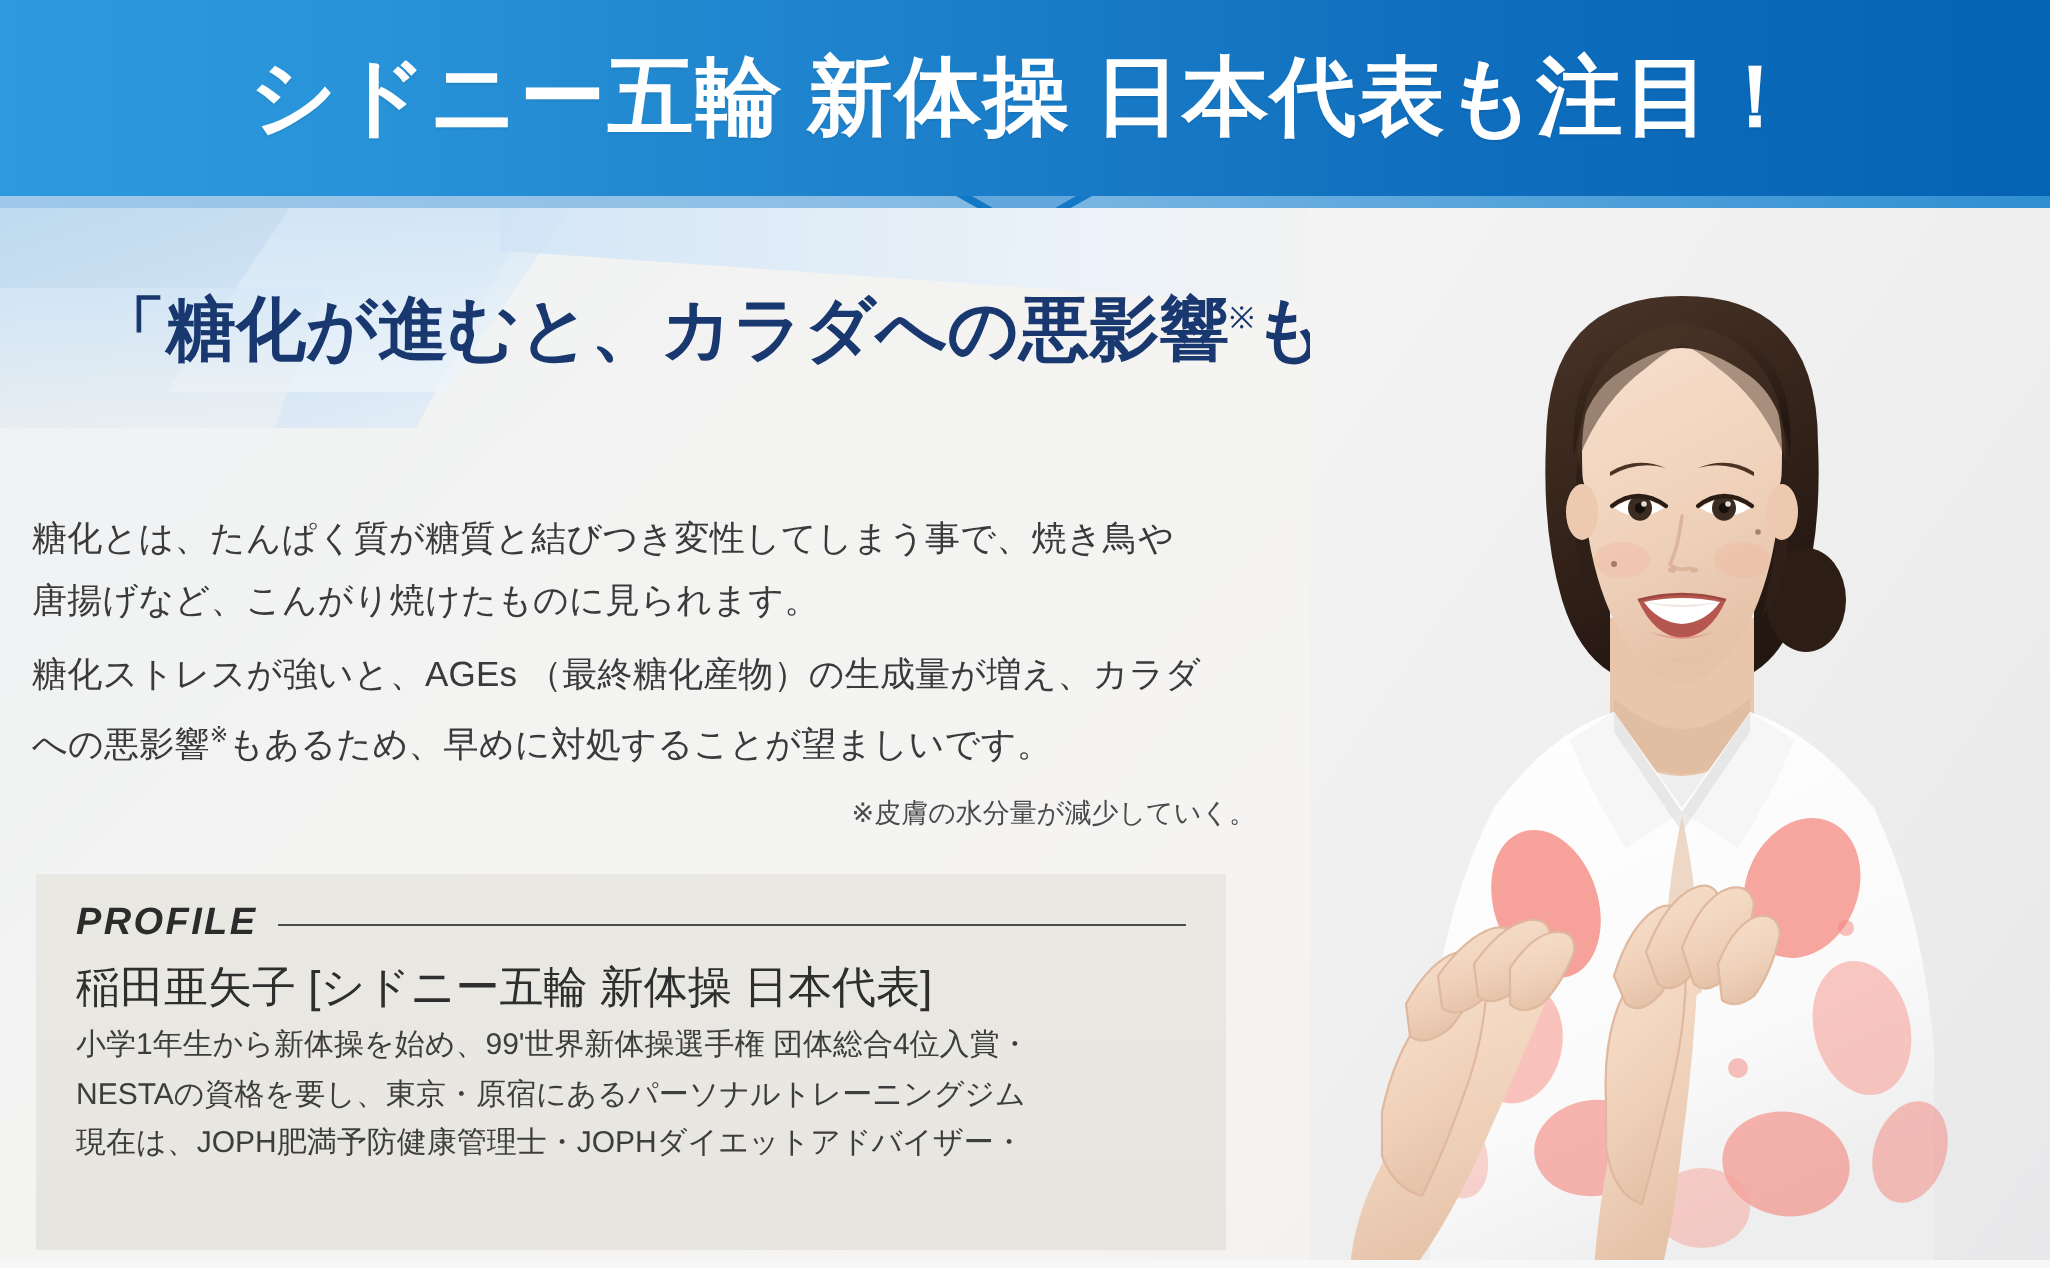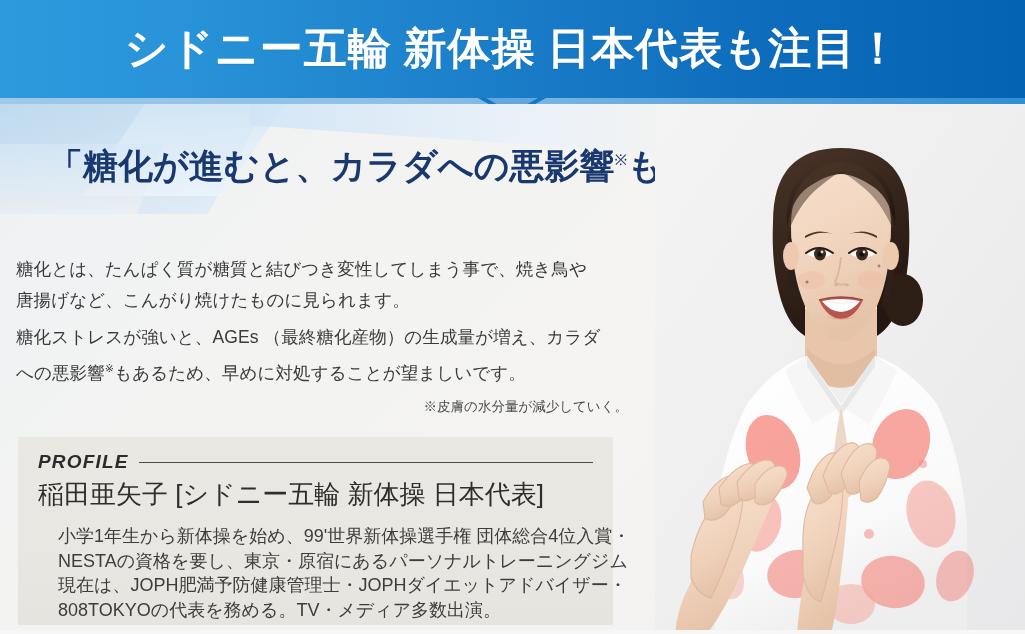--- a/index.html
+++ b/index.html
@@ -159,21 +159,20 @@
 
   .footnote {
     position: absolute;
     left: 16px;
     top: 398px;
     width: 612px;
     text-align: right;
     color: #4a4a4a;
     font-size: 13.5px;
     white-space: nowrap;
-    font-family: Liberation Mono, monospace;
   }
 
   
   .profile-box {
     position: absolute;
     left: 18px;
     top: 437px;
     width: 595px;
     height: 188px;
     background: linear-gradient(to bottom, #eae8e2 0%, #e9e7e1 55%, #e6e4de 100%);
@@ -194,31 +193,30 @@
     letter-spacing: 1.2px;
     white-space: nowrap;
   }
   .profile-head-rule {
     flex: 1;
     height: 1px;
     background: #4a4a4a;
   }
   .profile-name {
     color: #2e2e2e;
-    font-size: 26px;
+    font-size: 22px;
     line-height: 30px;
     white-space: nowrap;
-    margin-bottom: 15px;
+    margin-bottom: 2px;
   }
   .profile-bio-line {
     color: #3d3d3d;
-    font-size: 18px;
+    font-size: 15px;
     line-height: 24.5px;
     white-space: nowrap;
-    margin-left: 20px;
   }
 
   
   .portrait {
     position: absolute;
     left: 655px;
     top: 104px;
     width: 370px;
     height: 530px;
     overflow: hidden;
@@ -270,21 +268,20 @@
 
   <div class="profile-box">
     <div class="profile-head">
       <span class="profile-head-label">PROFILE</span>
       <span class="profile-head-rule"></span>
     </div>
     <div class="profile-name">稲田亜矢子 [シドニー五輪 新体操 日本代表]</div>
     <div class="profile-bio-line">小学1年生から新体操を始め、99'世界新体操選手権 団体総合4位入賞・</div>
     <div class="profile-bio-line">NESTAの資格を要し、東京・原宿にあるパーソナルトレーニングジム</div>
     <div class="profile-bio-line">現在は、JOPH肥満予防健康管理士・JOPHダイエットアドバイザー・</div>
-    <div class="profile-bio-line">808TOKYOの代表を務める。TV・メディア多数出演。</div>
   </div>
 
   <div class="portrait">
     <svg width="370" height="530" viewBox="0 0 370 530" xmlns="http://www.w3.org/2000/svg">
       <defs>
         <linearGradient id="bgGrad" x1="0" y1="0" x2="1" y2="1">
           <stop offset="0%" stop-color="#f4f4f4"></stop>
           <stop offset="55%" stop-color="#eeeeee"></stop>
           <stop offset="100%" stop-color="#e8e8ea"></stop>
         </linearGradient>

